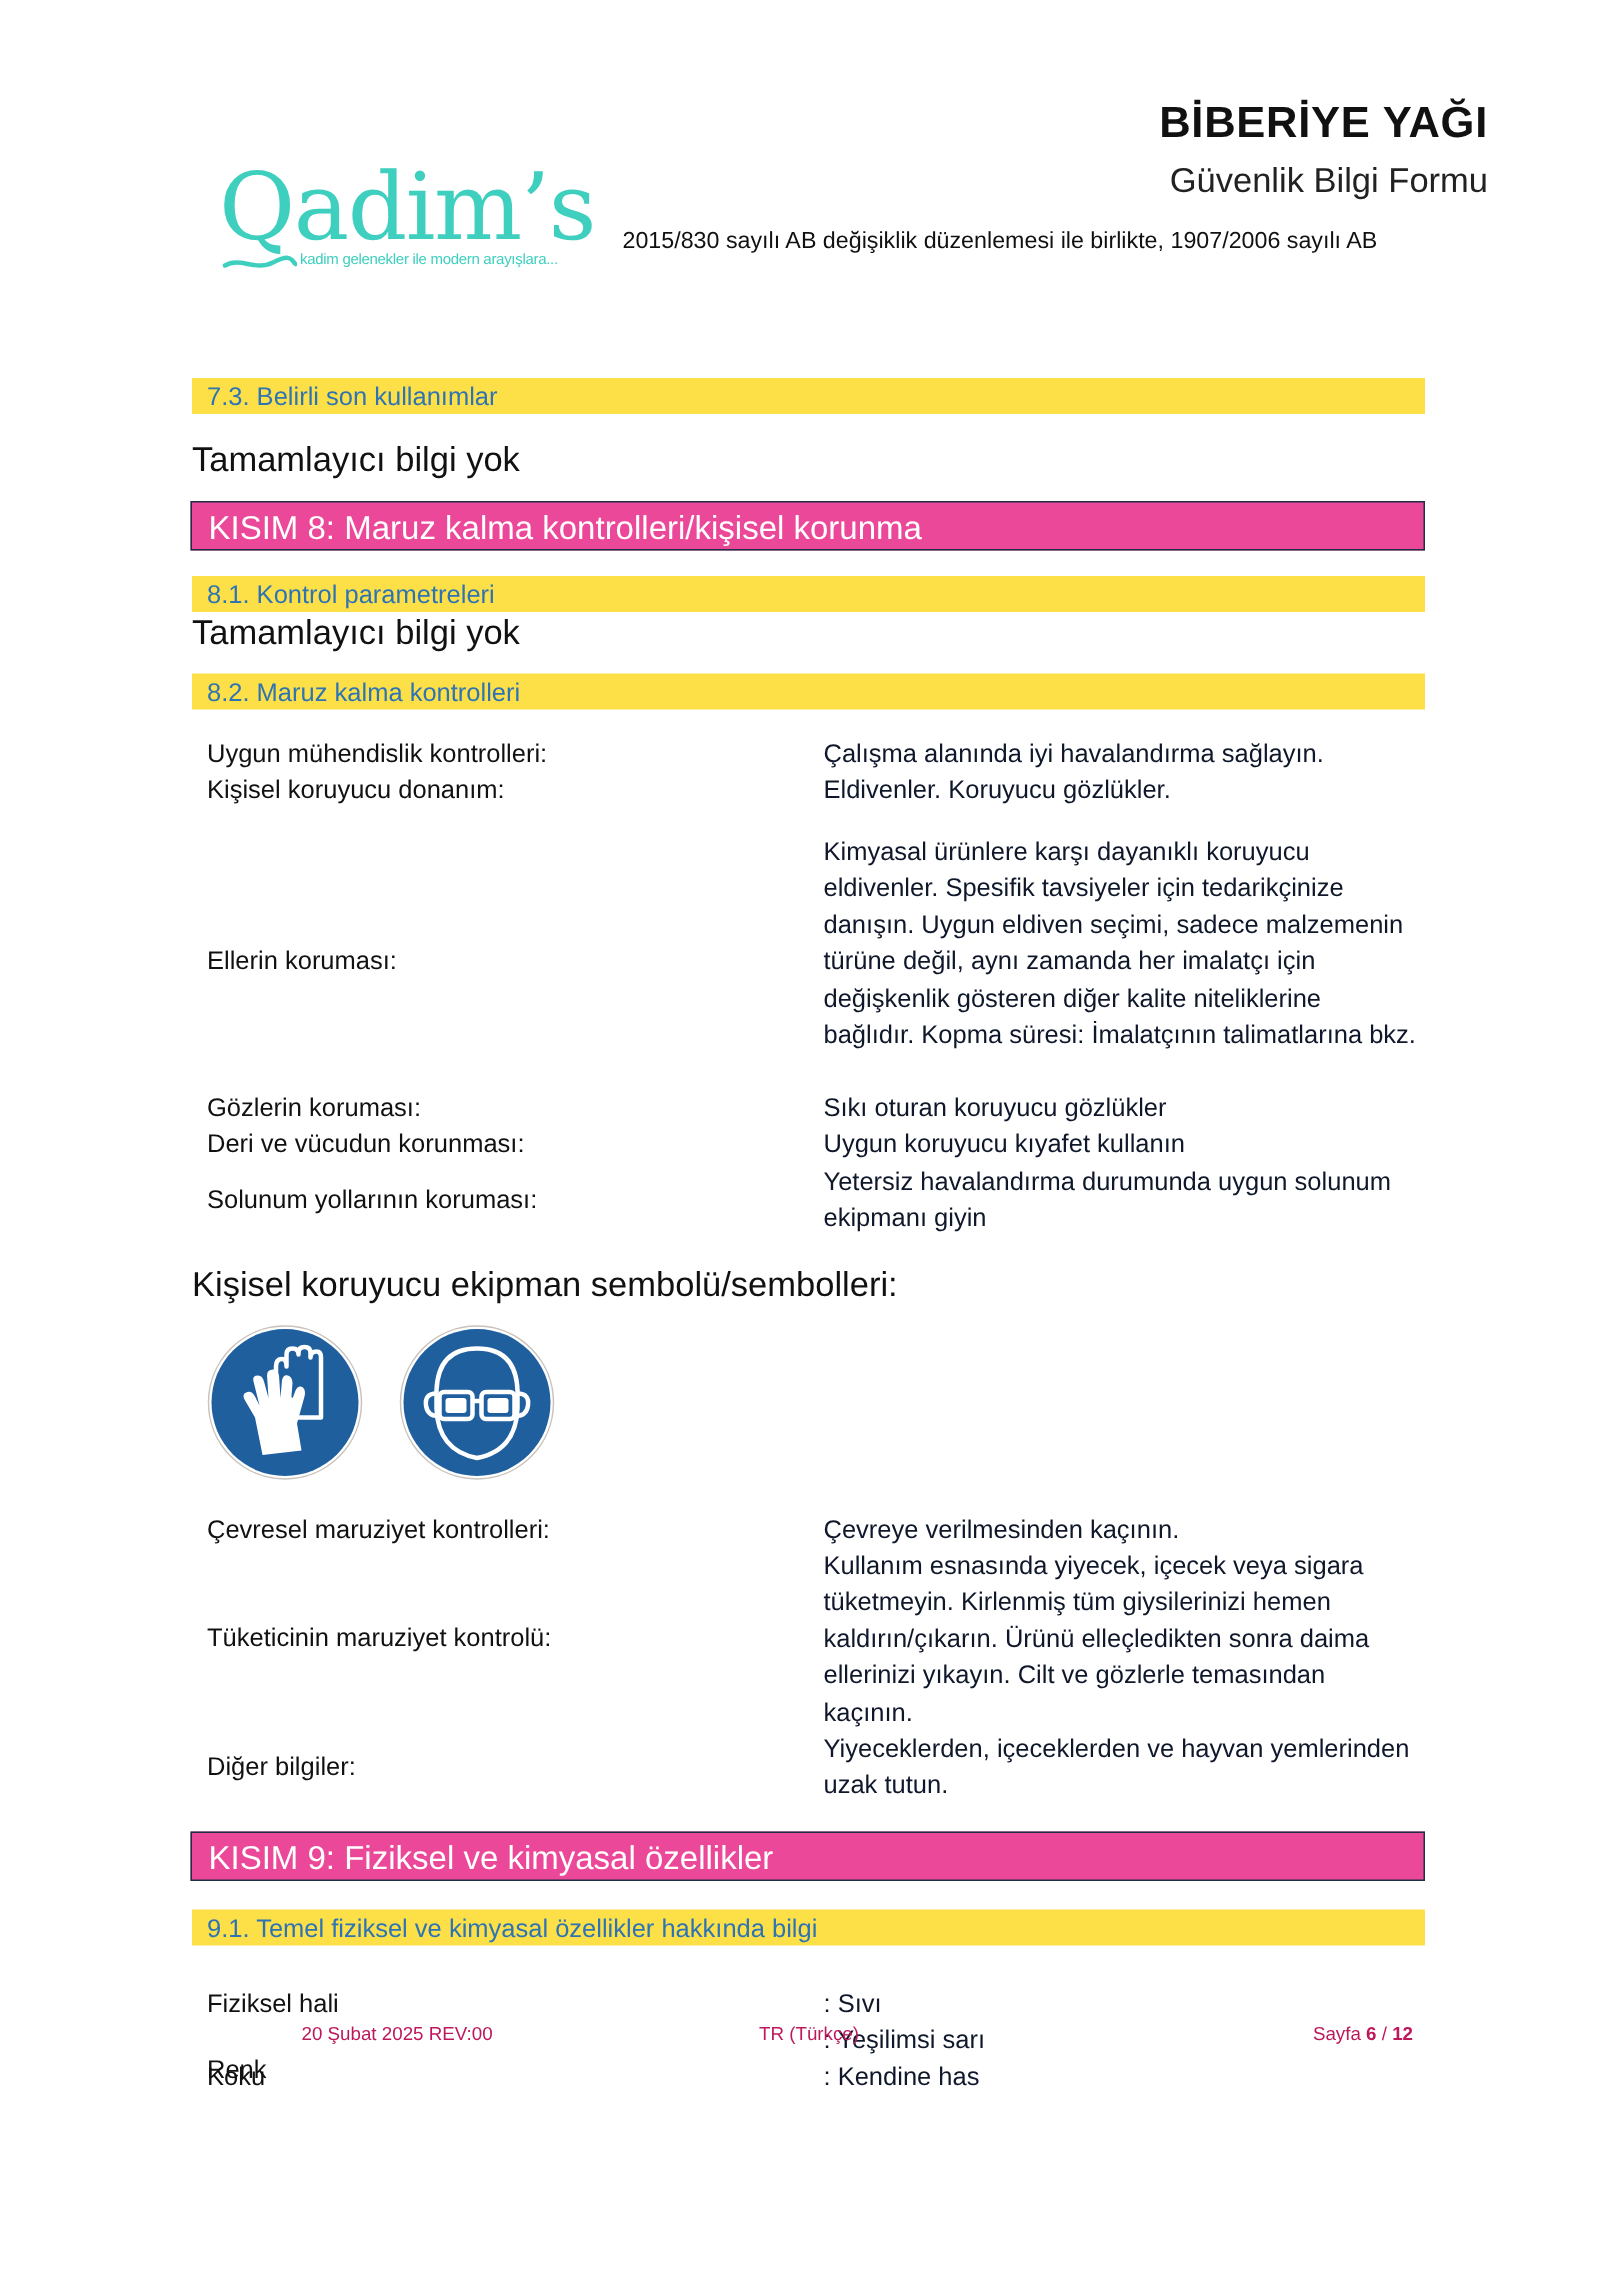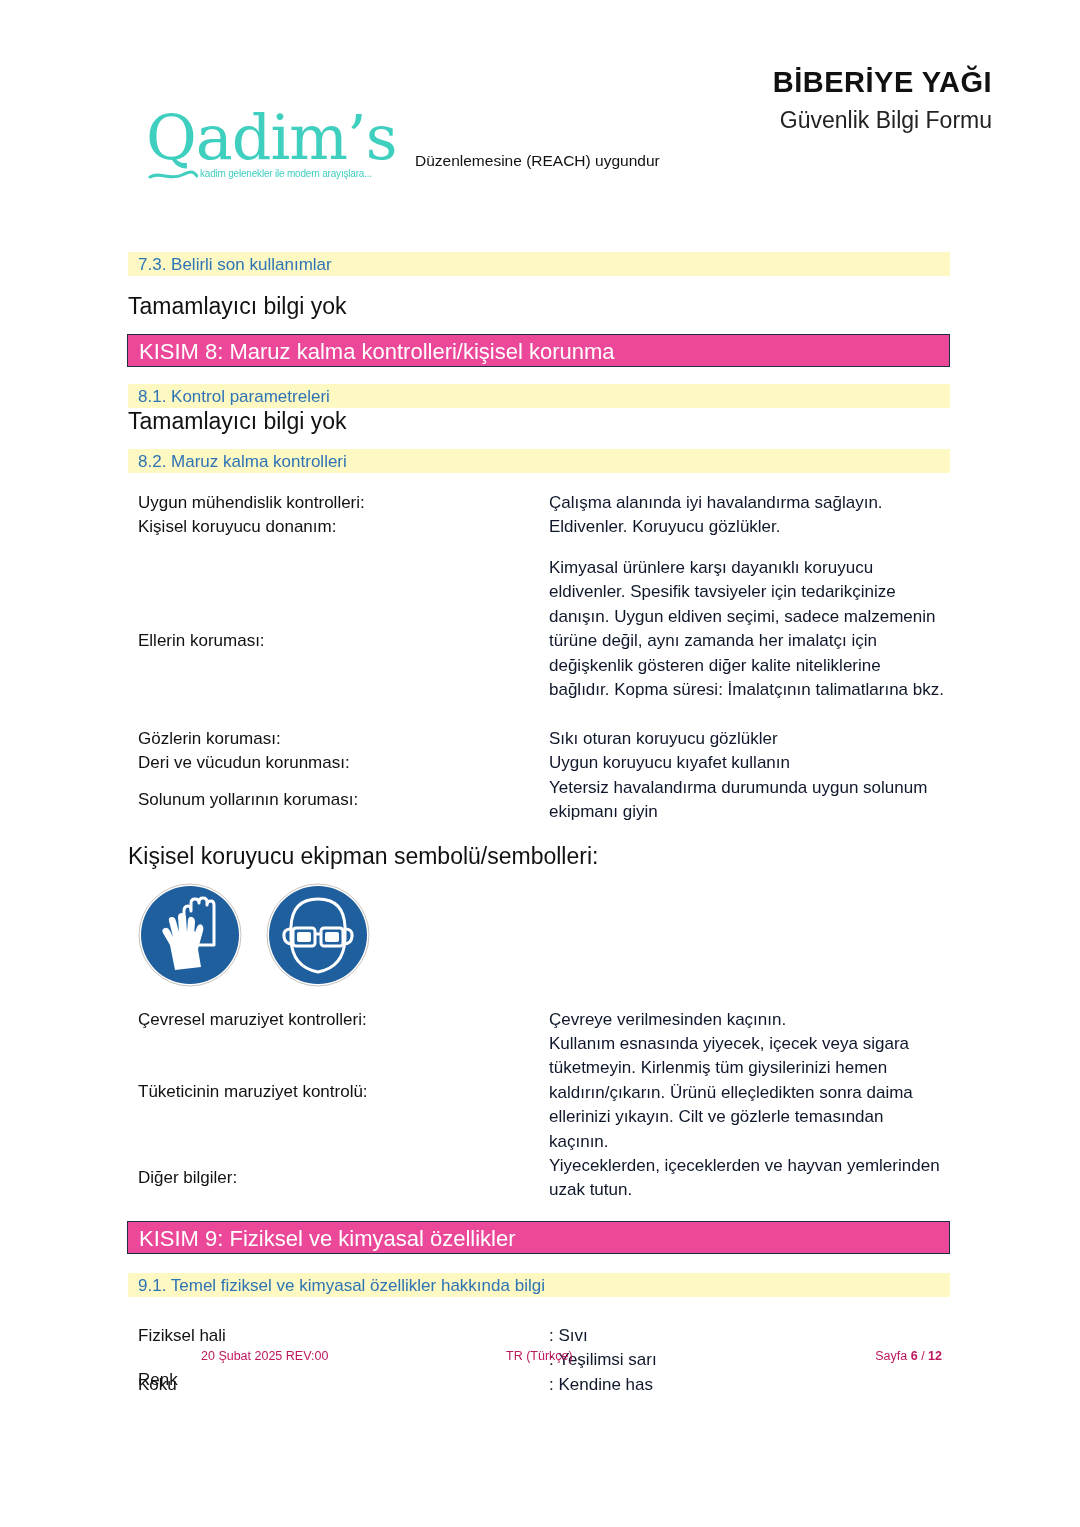--- a/index.html
+++ b/index.html
@@ -7,21 +7,21 @@
          font-family: "Liberation Sans", "DejaVu Sans", sans-serif; color: #111; }
   .abs { position: absolute; }
   .logo { left: 146px; top: 108px; width: 240px; height: 80px; }
   .logo-word { position: absolute; left: 0; top: -6px; font-family: "DejaVu Serif", serif;
                font-size: 62px; color: #3fcfbf; letter-spacing: -1px; line-height: 72px; white-space: nowrap; }
   .logo-tag { position: absolute; left: 54px; top: 60px; font-size: 10px; color: #3fcfbf; white-space: nowrap; letter-spacing: -0.2px; }
   .logo-wave { position: absolute; left: 2px; top: 60px; width: 50px; height: 14px; }
   .title { right: 88px; top: 66px; font-size: 29px; font-weight: bold; color: #111; text-align: right; white-space: nowrap; letter-spacing: 0.5px; }
   .subtitle { right: 88px; top: 107px; font-size: 23px; color: #222; text-align: right; white-space: nowrap; }
   .reg { left: 415px; top: 150px; font-size: 15.5px; line-height: 22px; color: #111; }
-  .subhead { left: 128px; width: 822px; height: 24px; background: #fef9c3; color: #2e74b5;
+  .subhead { left: 128px; width: 822px; height: 24px; background: #fde047; color: #2e74b5;
              font-size: 17px; line-height: 25px; padding-left: 10px; box-sizing: border-box; white-space: nowrap; }
   .section { left: 127px; width: 823px; height: 33px; background: #ec4899; border: 1px solid #1f2f45;
              color: #ffffff; font-size: 22px; line-height: 33px; padding-left: 11px; box-sizing: border-box; white-space: nowrap; }
   .body-text { font-size: 23px; color: #111; white-space: nowrap; line-height: 24px; }
   .lbl { left: 138px; font-size: 17px; color: #111; white-space: nowrap; line-height: 24px; }
   .val { left: 549px; width: 395px; font-size: 17px; color: #0f172a; line-height: 24.4px; }
   .picto { width: 104px; height: 104px; top: 883px; }
   .footer { top: 1349px; font-size: 12.5px; color: #be185d; white-space: nowrap; }
 </style>
 </head>
@@ -31,21 +31,21 @@
   <div class="logo-word">Qadim’s</div>
   <svg class="logo-wave" viewBox="0 0 50 14">
     <path d="M2 9 C12 3, 22 13, 34 7 S 46 5, 49 8" stroke="#3fcfbf" stroke-width="3" fill="none" stroke-linecap="round"></path>
   </svg>
   <div class="logo-tag">kadim gelenekler ile modern arayışlara...</div>
 </div>
 
 <div class="abs title">BİBERİYE YAĞI</div>
 <div class="abs subtitle">Güvenlik Bilgi Formu</div>
 <div class="abs reg">
-  <div>Düzenlemesine (REACH) uygundur</div>
+  <div>2015/830 sayılı AB değişiklik düzenlemesi ile birlikte, 1907/2006 sayılı AB</div>
 </div>
 
 <div class="abs subhead" style="top:252px;">7.3. Belirli son kullanımlar</div>
 <div class="abs body-text" style="left:128px; top:294px;">Tamamlayıcı bilgi yok</div>
 
 <div class="abs section" style="top:334px;">KISIM 8: Maruz kalma kontrolleri/kişisel korunma</div>
 
 <div class="abs subhead" style="top:384px;">8.1. Kontrol parametreleri</div>
 <div class="abs body-text" style="left:128px; top:409px;">Tamamlayıcı bilgi yok</div>
 

